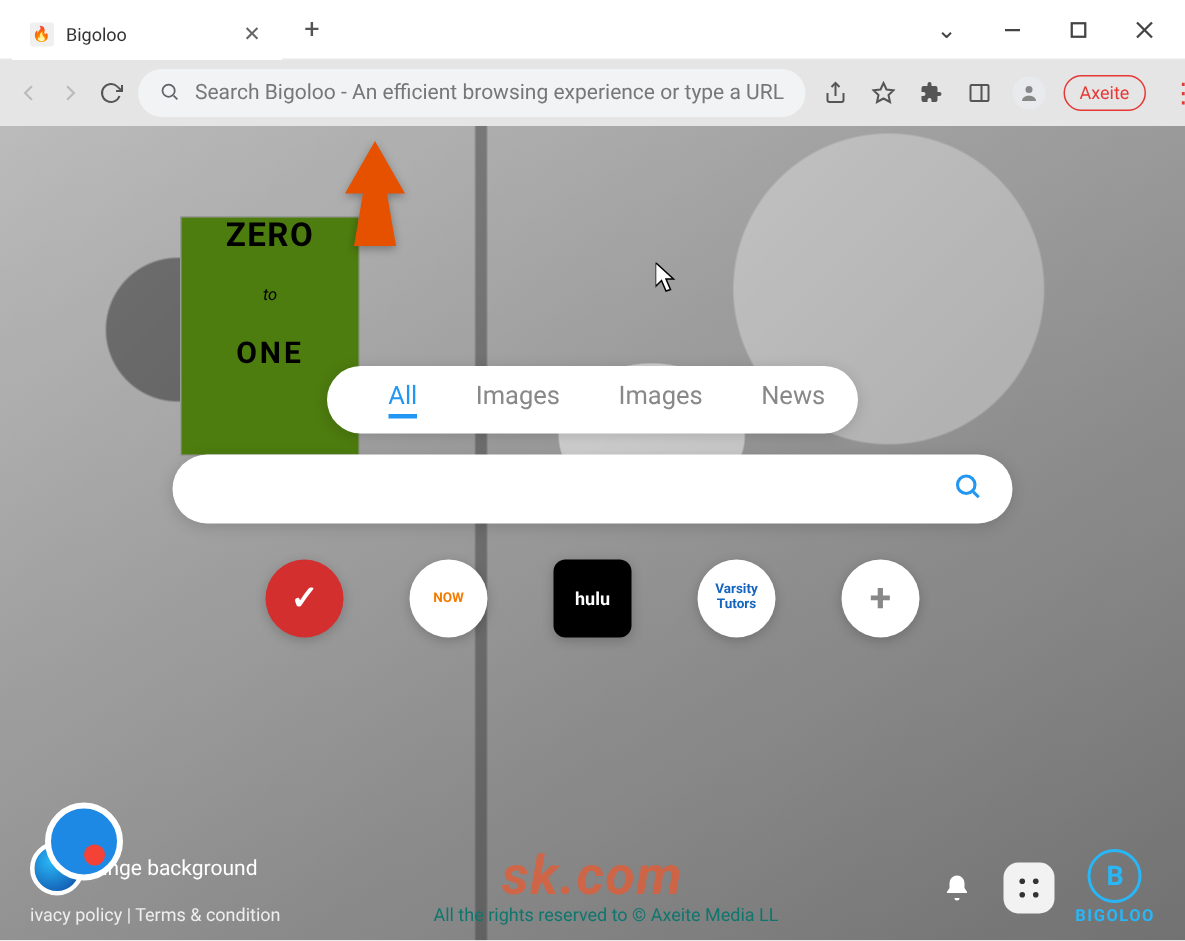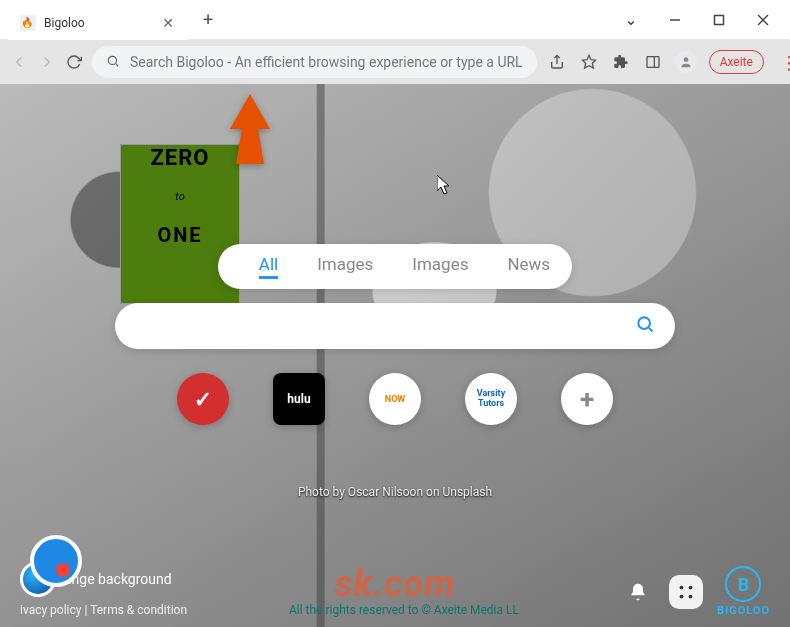--- a/index.html
+++ b/index.html
@@ -196,36 +196,35 @@
       <span class="sicon"><svg width="20" height="20" viewBox="0 0 24 24" fill="none" stroke="currentColor" stroke-width="2.5">
             <circle cx="11" cy="11" r="7"></circle>
             <line x1="21" y1="21" x2="16.65" y2="16.65"></line>
           </svg></span>
     </div>
 
     <div class="quick-links">
       <div class="ql check">
           <span>✓</span>
         </div>
+      <div class="ql sn">
+          <span>NOW</span>
+        </div>
       <div class="ql hulu">
           <span>hulu</span>
-        </div>
-      <div class="ql sn">
-          <span>NOW</span>
         </div>
       <div class="ql vt">
           <span style="white-space:pre-line">Varsity
 Tutors</span>
         </div>
       <div class="ql add">
           <span>+</span>
         </div>
     </div>
 
-    <div class="credit">Photo by Oscar Nilsoon on Unsplash</div>
   </div>
 
   <div class="bottom">
     <div class="left-bottom">
       <div class="change-bg">
         <span class="blue-circle"></span>
         <span>ange background</span>
       </div>
       <div class="footer-links">ivacy policy | Terms &amp; condition</div>
     </div>

